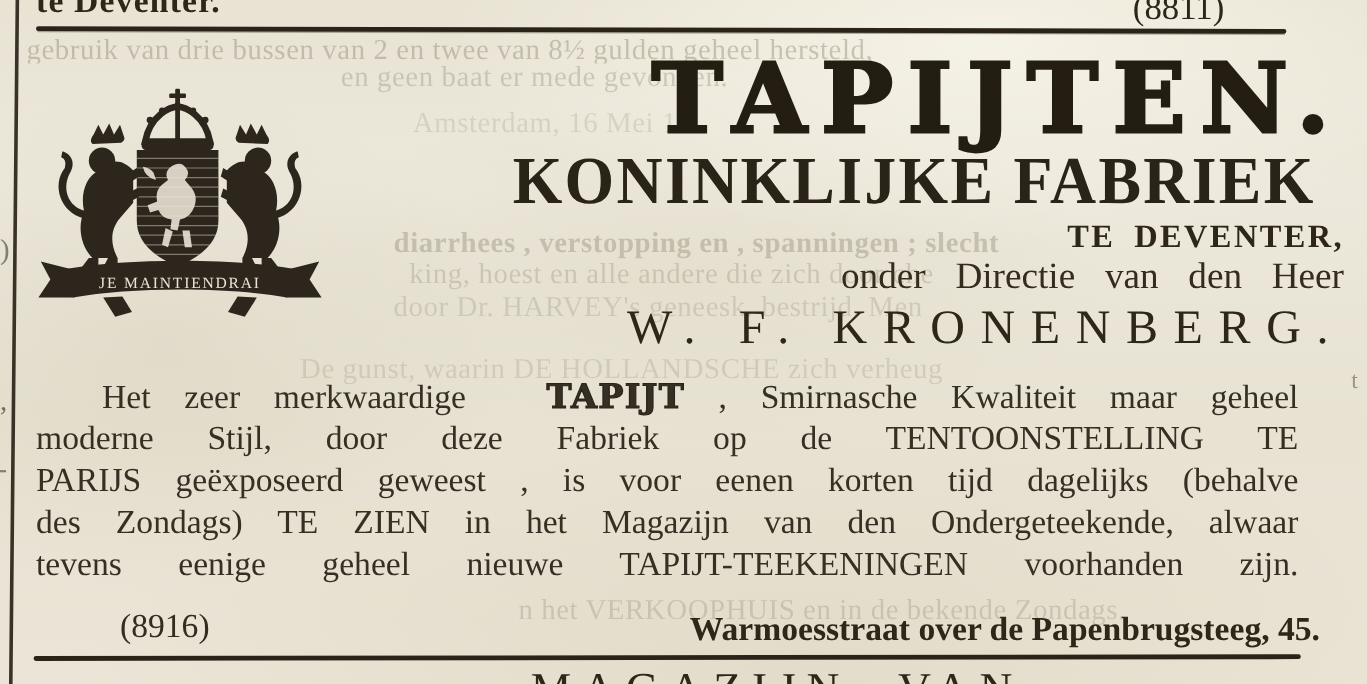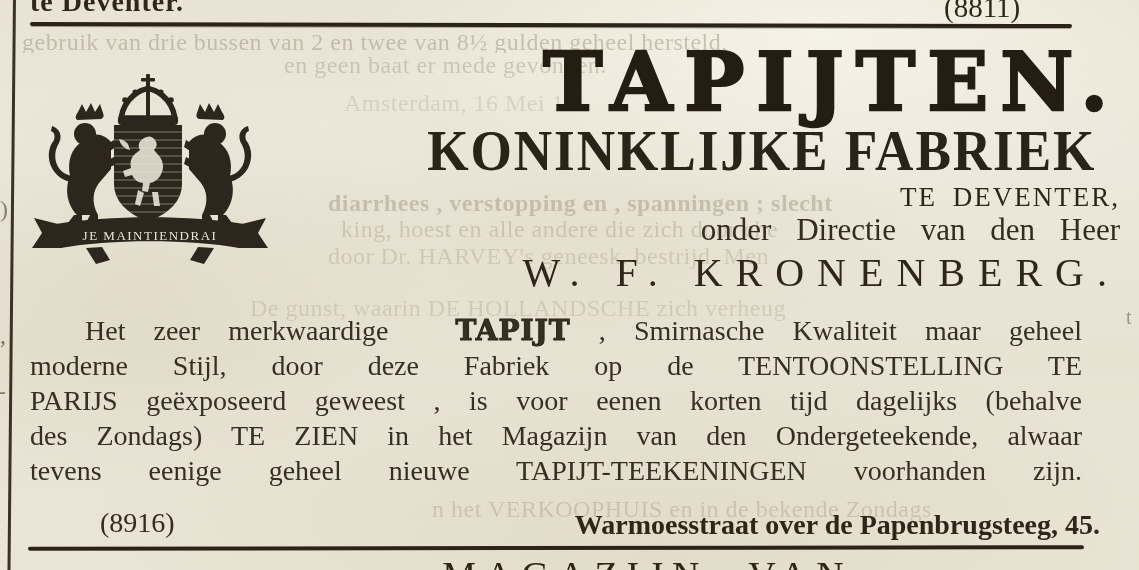--- a/index.html
+++ b/index.html
@@ -51,21 +51,21 @@
     font-size:80px;line-height:80px;height:80px;font-weight:900;
     letter-spacing:12px;color:#241d12;
     -webkit-text-stroke:2.4px #241d12;
     font-family:"DejaVu Serif","Liberation Serif",serif;
   }
   #ad-subtitle{
     font-size:56px;line-height:58px;height:60px;font-weight:700;letter-spacing:2px;color:#2a2317;
     transform:scaleX(.95);transform-origin:center;
     font-family:"Liberation Serif",serif;
   }
-  #ad-location{font-size:27px;line-height:30px;height:31px;font-weight:400;letter-spacing:2px;word-spacing:7px;color:#2e2719;}
+  #ad-location{font-size:27px;line-height:30px;height:31px;font-weight:700;letter-spacing:2px;word-spacing:7px;color:#2e2719;}
   #ad-direction{font-size:31px;line-height:34px;height:36px;word-spacing:17px;color:#332c1f;}
   #ad-director{font-size:40px;line-height:48px;letter-spacing:13px;color:#2e2719;white-space:nowrap;}
   
   #ad-body{position:absolute;left:30px;top:313px;width:1052px;font-size:28px;line-height:35px;color:#362f23;}
   .bline{height:35px;overflow:hidden;text-align:justify;word-spacing:3px;}
   .bline::after{content:"";display:inline-block;width:100%;}
   .bline.indent{text-indent:55px;}
   .seg-b{font-weight:900;letter-spacing:1px;-webkit-text-stroke:1px #2b241a;font-family:"DejaVu Serif",serif;margin-left:39px;}
   
   #ad-signature{

